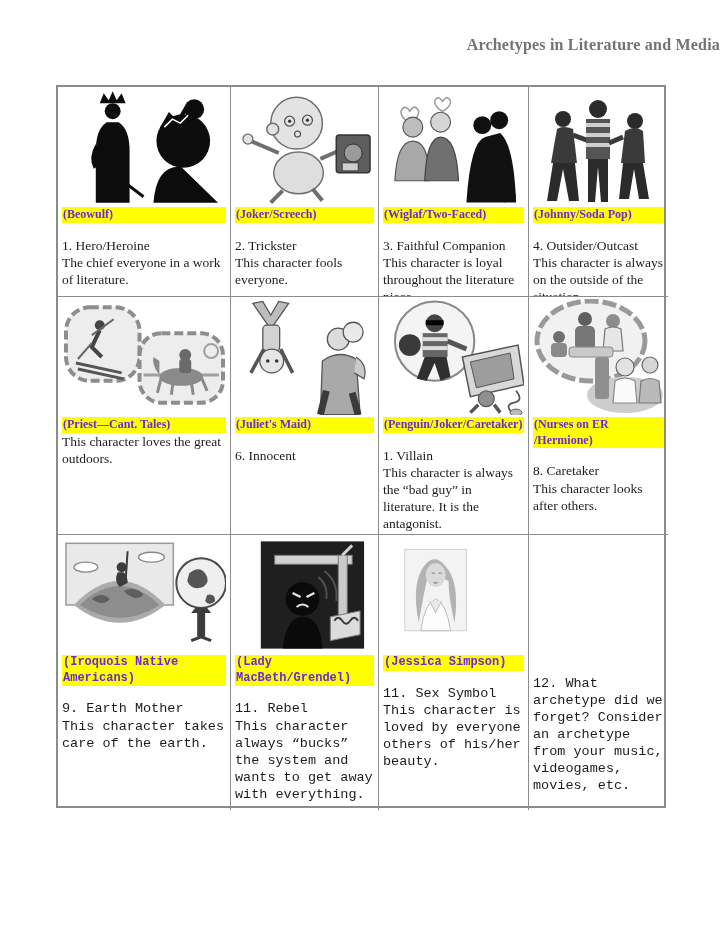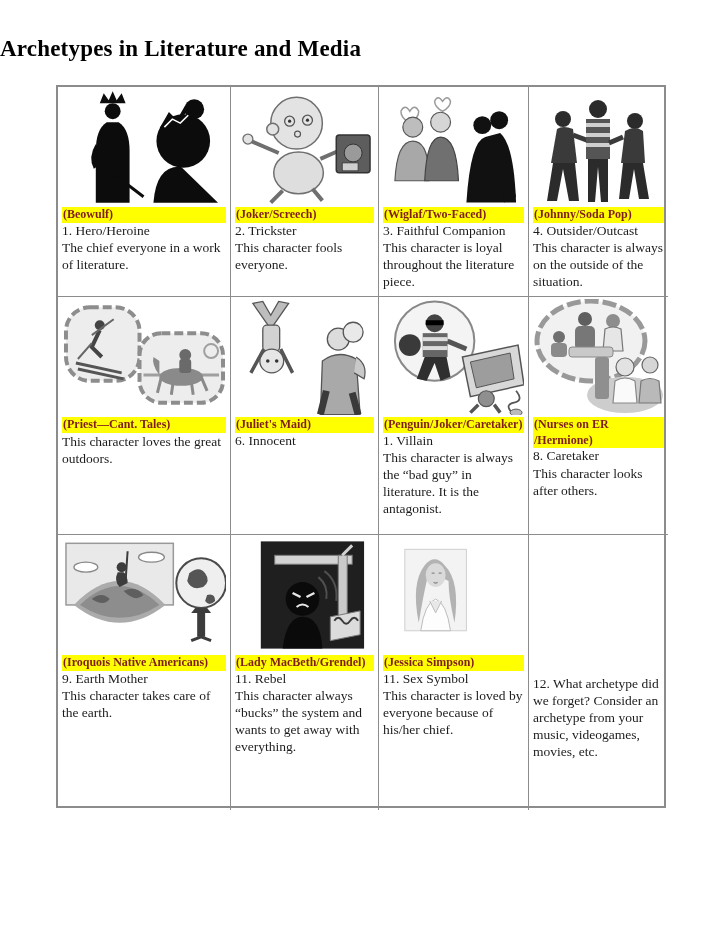--- a/index.html
+++ b/index.html
@@ -2,43 +2,43 @@
 <html><head>
 <meta charset="utf-8">
 <style>
   html,body{margin:0;padding:0;background:#fff;}
   .page{
     position:relative;width:720px;height:931px;background:#fff;
     font-family:"Liberation Serif","DejaVu Serif",serif;color:#1c1c1c;
     outline:1px solid #d8d8d8;overflow:hidden;
   }
   .title{
-    margin:0;position:absolute;top:36px;left:0;width:720px;text-align:left;
-    font-size:23px;font-weight:700;letter-spacing:0.2px;color:#000000;
+    margin:0;position:absolute;top:36px;left:0;width:720px;text-align:right;
+    font-size:16px;font-weight:700;letter-spacing:0.2px;color:#737373;
   }
   .grid{
     position:absolute;left:56px;top:85px;width:610px;height:723px;
     display:grid;grid-template-columns:173px 148px 150px 139px;
     grid-template-rows:210px 238px 275px;
     border:2px solid #8c8c8c;box-sizing:border-box;
   }
   .cell{
     border-right:1px solid #8c8c8c;border-bottom:1px solid #8c8c8c;
     box-sizing:border-box;padding:2px 4px 2px 4px;overflow:hidden;
     display:flex;flex-direction:column;
   }
   .cell:nth-child(4n){border-right:none;}
-  .cell:nth-child(n+9){border-bottom:none;}
+  .cell:nth-child(n+9){border-bottom:none;font-family:Liberation Mono, monospace;}
   .img-area{height:118px;flex:0 0 auto;display:flex;align-items:flex-start;justify-content:flex-start;}
   .img-area svg{display:block;}
   .hl{
-    display:inline;background:#ffff00;color:#7f1d1d;font-weight:700;
+    display:inline;background:#ffff00;color:#6d28d9;font-weight:700;
     font-size:12px;padding:0 1px;line-height:1.3;
   }
-  .name{font-size:13.5px;line-height:1.25;margin-top:0;}
+  .name{font-size:13.5px;line-height:1.25;margin-top:15px;}
   .desc{font-size:13.5px;line-height:1.26;}
   .cell-12 .desc{margin-top:20px;}
 </style>
 </head>
 <body>
 
 <div class="page">
   <h1 class="title">Archetypes in Literature and Media</h1>
 
   <div class="grid">
@@ -276,21 +276,21 @@
           <rect x="22" y="12" width="62" height="82" fill="#f3f3f3" stroke="#cfcfcf" stroke-width="1"></rect>
           <path d="M36,86 Q28,46 42,28 Q52,16 62,28 Q78,44 72,86 Q66,60 66,44 Q54,36 44,44 Q40,62 36,86 Z" fill="#b3b3b3"></path>
           <ellipse cx="53" cy="38" rx="10" ry="12" fill="#dadada"></ellipse>
           <path d="M49,36 h3 M56,36 h3 M51,45 q2,2 4,0" stroke="#8a8a8a" stroke-width="1.2" fill="none"></path>
           <path d="M38,94 Q42,66 53,62 Q64,66 68,94 Z" fill="#fdfdfd" stroke="#bbb" stroke-width="1"></path>
           <path d="M47,64 L53,76 L59,64" fill="#e8e8e8" stroke="#bbb" stroke-width="1"></path>
         </svg>
       </div>
       <span class="hl">(Jessica Simpson)</span>
       <div class="name">11. Sex Symbol</div>
-      <div class="desc">This character is loved by everyone because of his/her chief.</div>
+      <div class="desc">This character is loved by everyone others of his/her beauty.</div>
     </div>
 
     <div class="cell cell-12">
       <div class="img-area"></div>
       <div class="desc">12. What archetype did we forget?  Consider an archetype from your music, videogames, movies, etc.</div>
     </div>
 
   </div>
 </div>
 

